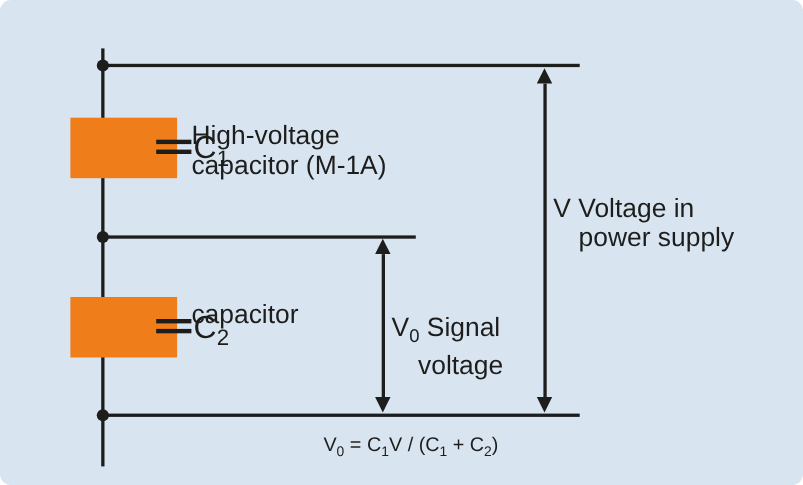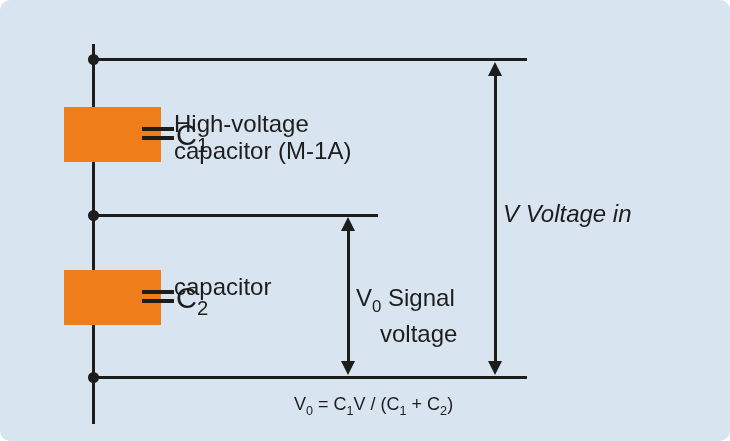--- a/index.html
+++ b/index.html
@@ -119,21 +119,22 @@
       <span>V</span><sub>0</sub><span> Signal</span>
     </div>
     <div class="indent-sm">voltage</div>
   </div>
 
   <div class="arrow" style="left:488px; top:62px; height:313px;">
     <div class="head-up"></div>
     <div class="shaft"></div>
     <div class="head-down"></div>
   </div>
-  <div class="desc" style="left:503px; top:200px;font-style:italic;">
+  <div class="desc" style="left:503px; top:176px;">
     <div>V Voltage in</div>
+    <div class="indent">power supply</div>
   </div>
 
   <div class="formula">
     <span>V</span><sub>0</sub><span> = C</span><sub>1</sub><span>V / (C</span><sub>1</sub><span> + C</span><sub>2</sub><span>)</span>
   </div>
 
 </div>
 
 </body></html>

